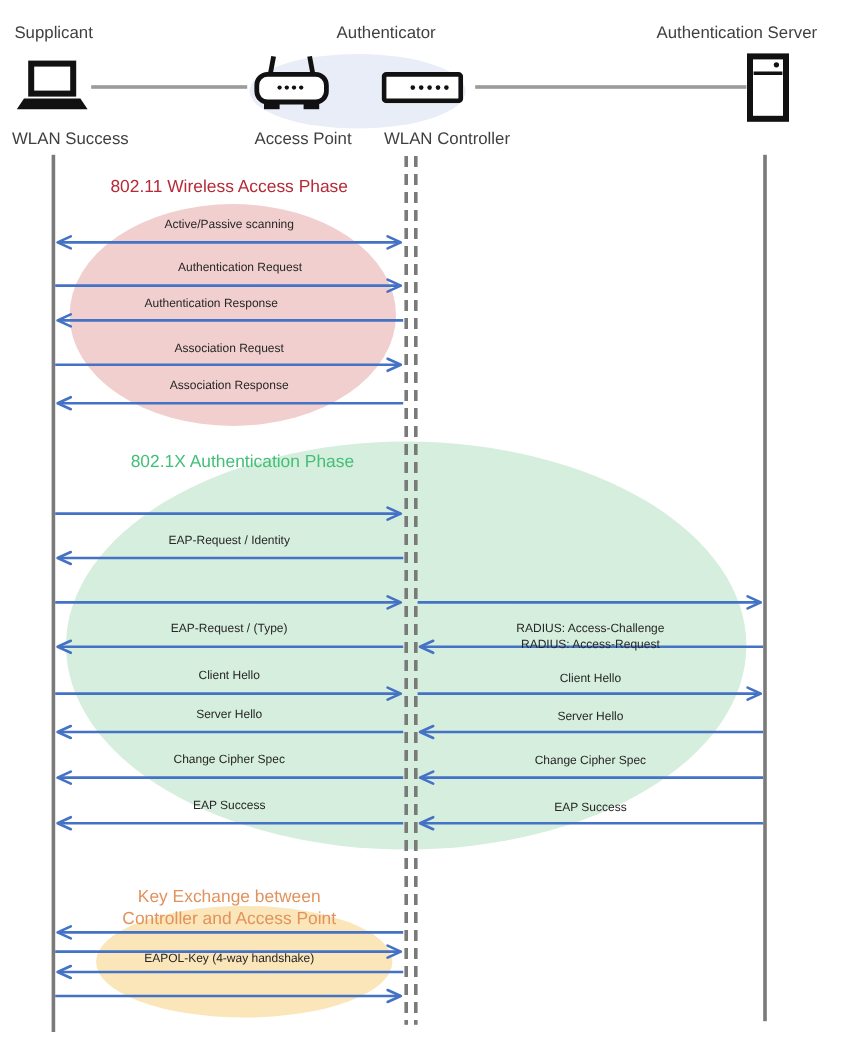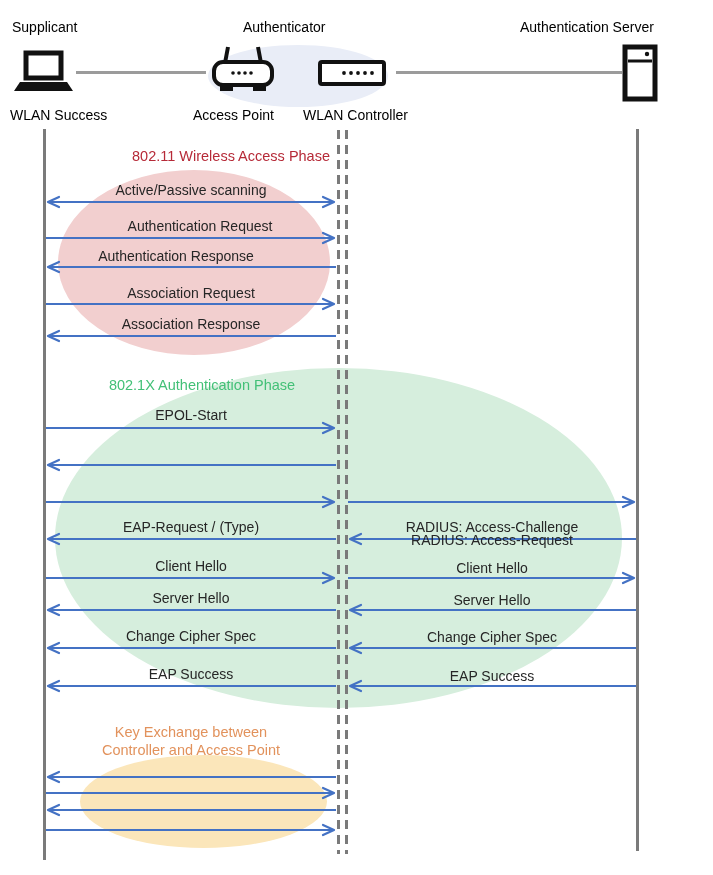--- a/index.html
+++ b/index.html
@@ -5,28 +5,28 @@
   html,body{margin:0;padding:0;background:#fff;}
   #canvas{
     position:relative;width:713px;height:875px;background:#ffffff;
     font-family:"Liberation Sans",sans-serif;overflow:hidden;
   }
   .ellipse{position:absolute;border-radius:50%;z-index:1;}
   .connector{position:absolute;top:71px;height:3px;background:var(--c-connector,#9b9b9b);z-index:0;}
   .lifeline{position:absolute;width:3px;background:var(--c-lifeline,#7a7a7a);z-index:2;}
   .lifeline.dashed{background:repeating-linear-gradient(180deg,var(--c-lifeline,#7a7a7a) 0 9px,transparent 9px 15px);}
   .icon{position:absolute;z-index:2;}
-  .role-label,.device-label{position:absolute;font-size:14px;color:#000000;z-index:3;white-space:nowrap;}
-  .center{text-align:left;}
-  .right{text-align:left;}
+  .role-label,.device-label{position:absolute;font-size:14px;color:#404040;z-index:3;white-space:nowrap;}
+  .center{text-align:right;}
+  .right{text-align:center;}
   .phase-title{position:absolute;font-size:14.5px;text-align:center;z-index:4;line-height:18px;white-space:nowrap;}
   #phase1-title{color:var(--c-phase1_title,#b62a38);}
   #phase2-title{color:var(--c-phase2_title,#43c077);}
-  #phase3-title{color:var(--c-phase3_title,#e2925c);}
-  .msg-label{position:absolute;font-size:14px;color:var(--c-text,#262626);text-align:center;z-index:4;white-space:nowrap;}
+  #phase3-title{color:var(--c-phase3_title,#e2925c);margin-top:16px;}
+  .msg-label{position:absolute;font-size:10px;color:var(--c-text,#262626);text-align:center;z-index:4;white-space:nowrap;}
   .msg-arrow{position:absolute;z-index:3;}
   #messages{position:absolute;inset:0;z-index:3;}
 </style>
 </head>
 <body>
 
 <div id="canvas">
 
   <div class="ellipse" style="left:208px;top:45px;width:180px;height:62px;background:var(--c-authenticator_fill);"></div>
   <div class="ellipse" style="left:58px;top:170px;width:272px;height:185px;background:var(--c-phase1_fill);"></div>
@@ -75,21 +75,21 @@
 
   <div class="device-label" style="left:10px;top:107px;">WLAN Success</div>
   <div class="device-label center" style="left:193px;top:107px;width:100px;">Access Point</div>
   <div class="device-label center" style="left:303px;top:107px;width:122px;">WLAN Controller</div>
 
   <div class="lifeline" style="left:43px;top:129px;height:731px;"></div>
   <div class="lifeline dashed" style="left:337px;top:130px;height:724px;"></div>
   <div class="lifeline dashed" style="left:345px;top:130px;height:724px;"></div>
   <div class="lifeline" style="left:636px;top:129px;height:722px;"></div>
 
-  <div class="phase-title" id="phase1-title" style="left:46px;top:147px;width:290px;margin-left:40px;">802.11 Wireless Access Phase</div>
+  <div class="phase-title" id="phase1-title" style="left:46px;top:147px;width:290px;">802.11 Wireless Access Phase</div>
   <div class="phase-title" id="phase2-title" style="left:46px;top:376px;width:312px;">802.1X Authentication Phase</div>
   <div class="phase-title" id="phase3-title" style="left:46px;top:723px;width:290px;">
     <div>Key Exchange between</div>
     <div>Controller and Access Point</div>
   </div>
 
   <div id="messages">
       <div class="msg-label" style="left: 46px; top: 182px; width: 290px;">Active/Passive scanning</div>
       <svg class="msg-arrow" width="290" height="16" style="left: 46px; top: 194px;">
         <path d="M 3 8 L 287 8" fill="none" stroke="#4472C4" stroke-width="2.2" stroke-linecap="round" stroke-linejoin="round"></path>
@@ -109,25 +109,25 @@
       <div class="msg-label" style="left: 46px; top: 285px; width: 290px;">Association Request</div>
       <svg class="msg-arrow" width="290" height="16" style="left: 46px; top: 296px;">
         <path d="M 0 8 L 287 8" fill="none" stroke="#4472C4" stroke-width="2.2" stroke-linecap="round" stroke-linejoin="round"></path>
         <path d="M 277 3 L 288 8 L 277 13" fill="none" stroke="#4472C4" stroke-width="2.2" stroke-linecap="round" stroke-linejoin="round"></path>
       </svg>
       <div class="msg-label" style="left: 46px; top: 316px; width: 290px;">Association Response</div>
       <svg class="msg-arrow" width="290" height="16" style="left: 46px; top: 328px;">
         <path d="M 3 8 L 290 8" fill="none" stroke="#4472C4" stroke-width="2.2" stroke-linecap="round" stroke-linejoin="round"></path>
         <path d="M 13 3 L 2 8 L 13 13" fill="none" stroke="#4472C4" stroke-width="2.2" stroke-linecap="round" stroke-linejoin="round"></path>
       </svg>
-      <div class="msg-label" style="left: 46px; top: 407px; width: 290px;">EPOL-Start</div>
       <svg class="msg-arrow" width="290" height="16" style="left: 46px; top: 420px;">
         <path d="M 0 8 L 287 8" fill="none" stroke="#4472C4" stroke-width="2.2" stroke-linecap="round" stroke-linejoin="round"></path>
         <path d="M 277 3 L 288 8 L 277 13" fill="none" stroke="#4472C4" stroke-width="2.2" stroke-linecap="round" stroke-linejoin="round"></path>
       </svg>
+      <div class="msg-label" style="left: 46px; top: 445px; width: 290px;">EAP-Request / Identity</div>
       <svg class="msg-arrow" width="290" height="16" style="left: 46px; top: 457px;">
         <path d="M 3 8 L 290 8" fill="none" stroke="#4472C4" stroke-width="2.2" stroke-linecap="round" stroke-linejoin="round"></path>
         <path d="M 13 3 L 2 8 L 13 13" fill="none" stroke="#4472C4" stroke-width="2.2" stroke-linecap="round" stroke-linejoin="round"></path>
       </svg>
       <svg class="msg-arrow" width="290" height="16" style="left: 46px; top: 494px;">
         <path d="M 0 8 L 287 8" fill="none" stroke="#4472C4" stroke-width="2.2" stroke-linecap="round" stroke-linejoin="round"></path>
         <path d="M 277 3 L 288 8 L 277 13" fill="none" stroke="#4472C4" stroke-width="2.2" stroke-linecap="round" stroke-linejoin="round"></path>
       </svg>
       <div class="msg-label" style="left: 348px; top: 486px; width: 288px; margin-top: 46px;">RADIUS: Access-Request</div>
       <svg class="msg-arrow" width="288" height="16" style="left: 348px; top: 494px;">
@@ -185,20 +185,21 @@
         <path d="M 13 3 L 2 8 L 13 13" fill="none" stroke="#4472C4" stroke-width="2.2" stroke-linecap="round" stroke-linejoin="round"></path>
       </svg>
       <svg class="msg-arrow" width="290" height="16" style="left: 46px; top: 769px;">
         <path d="M 3 8 L 290 8" fill="none" stroke="#4472C4" stroke-width="2.2" stroke-linecap="round" stroke-linejoin="round"></path>
         <path d="M 13 3 L 2 8 L 13 13" fill="none" stroke="#4472C4" stroke-width="2.2" stroke-linecap="round" stroke-linejoin="round"></path>
       </svg>
       <svg class="msg-arrow" width="290" height="16" style="left: 46px; top: 785px;">
         <path d="M 0 8 L 287 8" fill="none" stroke="#4472C4" stroke-width="2.2" stroke-linecap="round" stroke-linejoin="round"></path>
         <path d="M 277 3 L 288 8 L 277 13" fill="none" stroke="#4472C4" stroke-width="2.2" stroke-linecap="round" stroke-linejoin="round"></path>
       </svg>
+      <div class="msg-label" style="left: 46px; top: 794px; width: 290px;">EAPOL-Key (4-way handshake)</div>
       <svg class="msg-arrow" width="290" height="16" style="left: 46px; top: 802px;">
         <path d="M 3 8 L 290 8" fill="none" stroke="#4472C4" stroke-width="2.2" stroke-linecap="round" stroke-linejoin="round"></path>
         <path d="M 13 3 L 2 8 L 13 13" fill="none" stroke="#4472C4" stroke-width="2.2" stroke-linecap="round" stroke-linejoin="round"></path>
       </svg>
       <svg class="msg-arrow" width="290" height="16" style="left: 46px; top: 822px;">
         <path d="M 0 8 L 287 8" fill="none" stroke="#4472C4" stroke-width="2.2" stroke-linecap="round" stroke-linejoin="round"></path>
         <path d="M 277 3 L 288 8 L 277 13" fill="none" stroke="#4472C4" stroke-width="2.2" stroke-linecap="round" stroke-linejoin="round"></path>
       </svg>
     </div>
 

